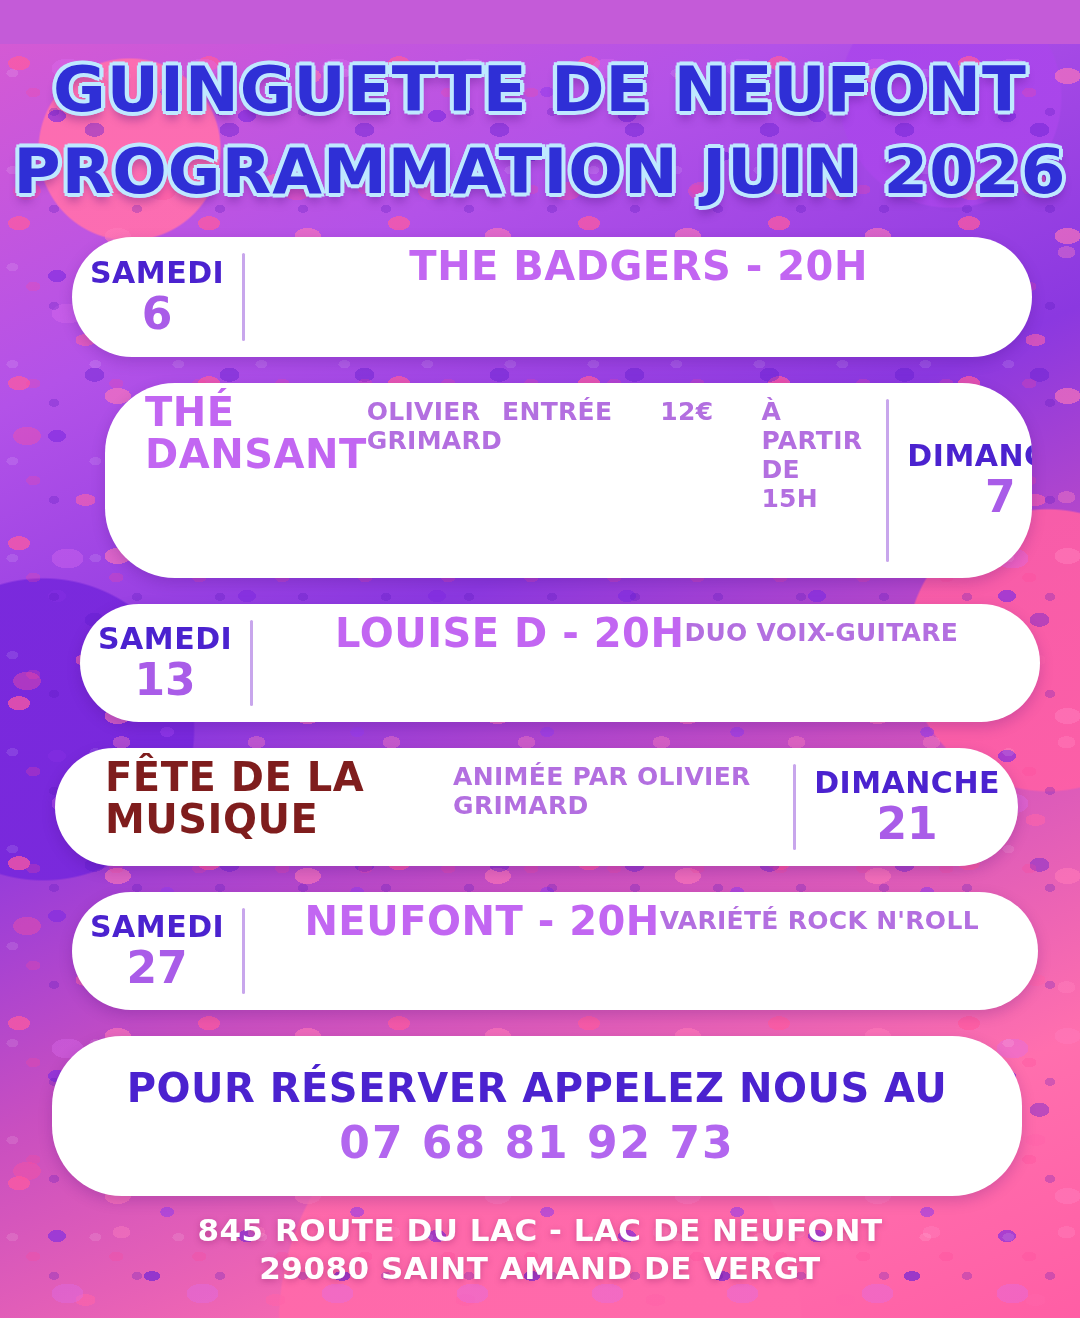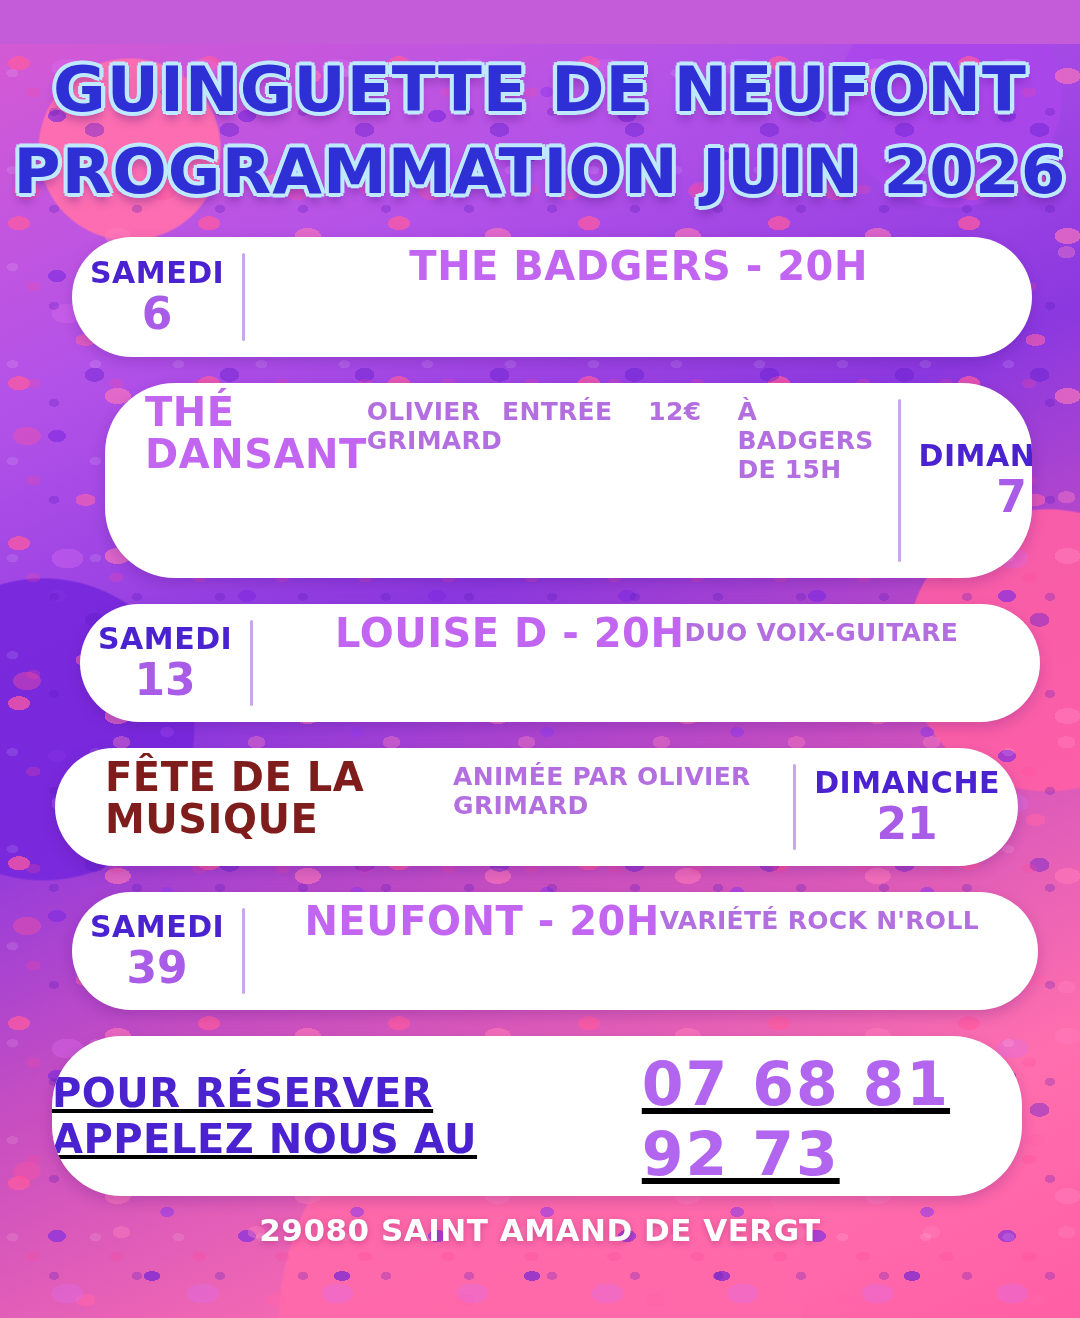--- a/index.html
+++ b/index.html
@@ -168,56 +168,55 @@
   .sub {
     font-family: "DejaVu Sans", sans-serif;
     font-weight: bold;
     font-size: 25px;
     color: #b36fe0;
     margin-top: 6px;
     letter-spacing: .3px;
   }
   .sub-row {
     display: flex;
-    gap: 36px;
+    gap: 48px;
     margin-top: 6px;
     font-family: "DejaVu Sans", sans-serif;
     font-weight: bold;
     font-size: 25px;
     color: #b36fe0;
     letter-spacing: .3px;
   }
 
   
   .pill.r1 { margin: 0 48px 0 72px; height: 120px; }
   .pill.r2 { margin: 26px 48px 0 105px; height: 195px; }
   .pill.r3 { margin: 26px 40px 0 80px; height: 118px; }
   .pill.r4 { margin: 26px 62px 0 55px; height: 118px; }
   .pill.r5 { margin: 26px 42px 0 72px; height: 118px; }
   .pill.reserve { margin: 26px 58px 0 52px; height: 160px; }
 
   .reserve-inner {
     flex: 1 1 auto;
     display: flex;
-    flex-direction: row;
+    flex-direction: column;
     align-items: center;
     justify-content: center;
-    text-decoration: underline;
   }
   .reserve-line {
     font-family: "DejaVu Sans", sans-serif;
     font-weight: bold;
     font-size: 40px;
     color: #4b22cf;
     letter-spacing: .5px;
   }
   .reserve-phone {
     font-family: "DejaVu Sans", sans-serif;
     font-weight: bold;
-    font-size: 60px;
+    font-size: 44px;
     color: #b266ef;
     letter-spacing: 2px;
     margin-top: 6px;
   }
 
   
   .footer {
     position: relative;
     text-align: center;
     margin-top: 16px;
@@ -258,21 +257,21 @@
       </div>
     </div>
 
     <div class="pill r2">
       <div class="info" style="padding-left:40px;">
         <div class="act">THÉ DANSANT</div>
         <div class="sub">OLIVIER GRIMARD</div>
         <div class="sub-row">
           <span>ENTRÉE</span>
           <span>12€</span>
-          <span>À BADGERS DE 15H</span>
+          <span>À PARTIR DE 15H</span>
         </div>
       </div>
       <div class="divider"></div>
       <div class="date-box">
         <div class="date-day">DIMANCHE</div>
         <div class="date-num">7</div>
       </div>
     </div>
 
     <div class="pill r3">
@@ -295,34 +294,35 @@
       <div class="divider"></div>
       <div class="date-box">
         <div class="date-day">DIMANCHE</div>
         <div class="date-num">21</div>
       </div>
     </div>
 
     <div class="pill r5">
       <div class="date-box">
         <div class="date-day">SAMEDI</div>
-        <div class="date-num">39</div>
+        <div class="date-num">27</div>
       </div>
       <div class="divider"></div>
       <div class="info">
         <div class="act">NEUFONT - 20H</div>
         <div class="sub">VARIÉTÉ ROCK N'ROLL</div>
       </div>
     </div>
 
     <div class="pill reserve">
       <div class="reserve-inner">
         <div class="reserve-line">POUR RÉSERVER APPELEZ NOUS AU</div>
         <div class="reserve-phone">07 68 81 92 73</div>
       </div>
     </div>
 
   </div>
 
   <div class="footer">
+    <div class="footer-line">845 ROUTE DU LAC - LAC DE NEUFONT</div>
     <div class="footer-line">29080 SAINT AMAND DE VERGT</div>
   </div>
 </div>
 
 </body></html>

